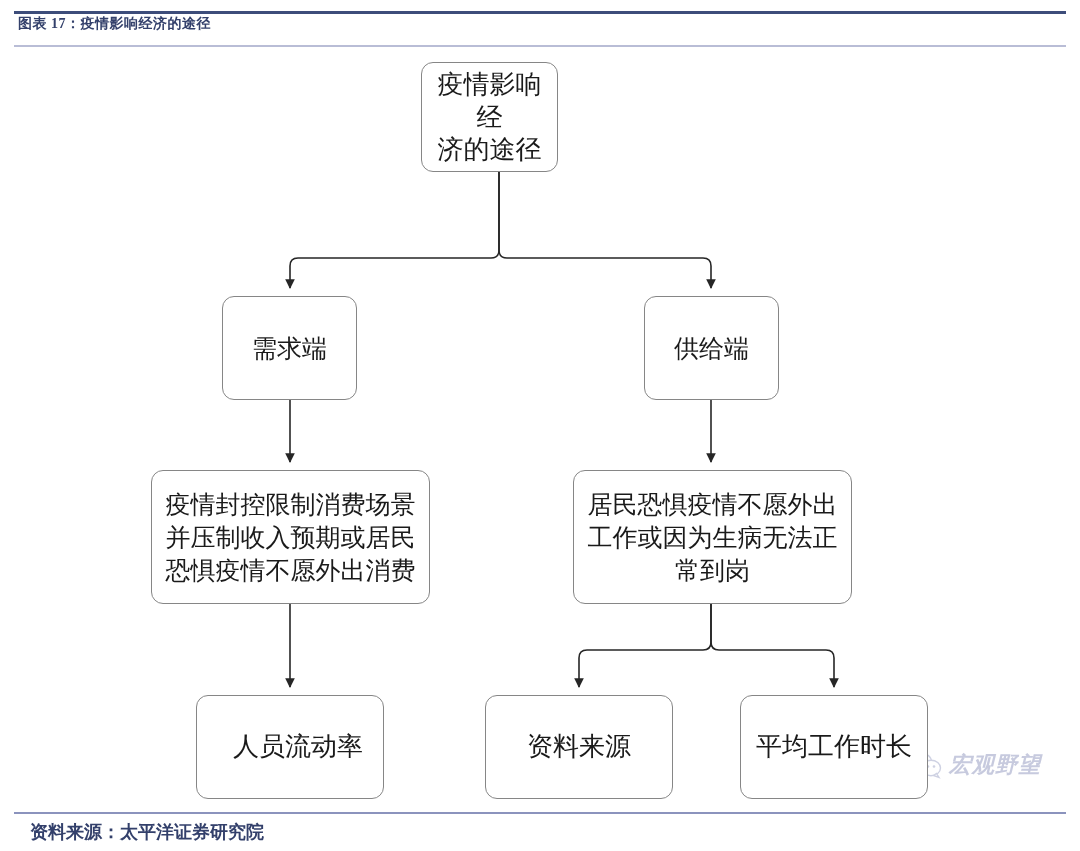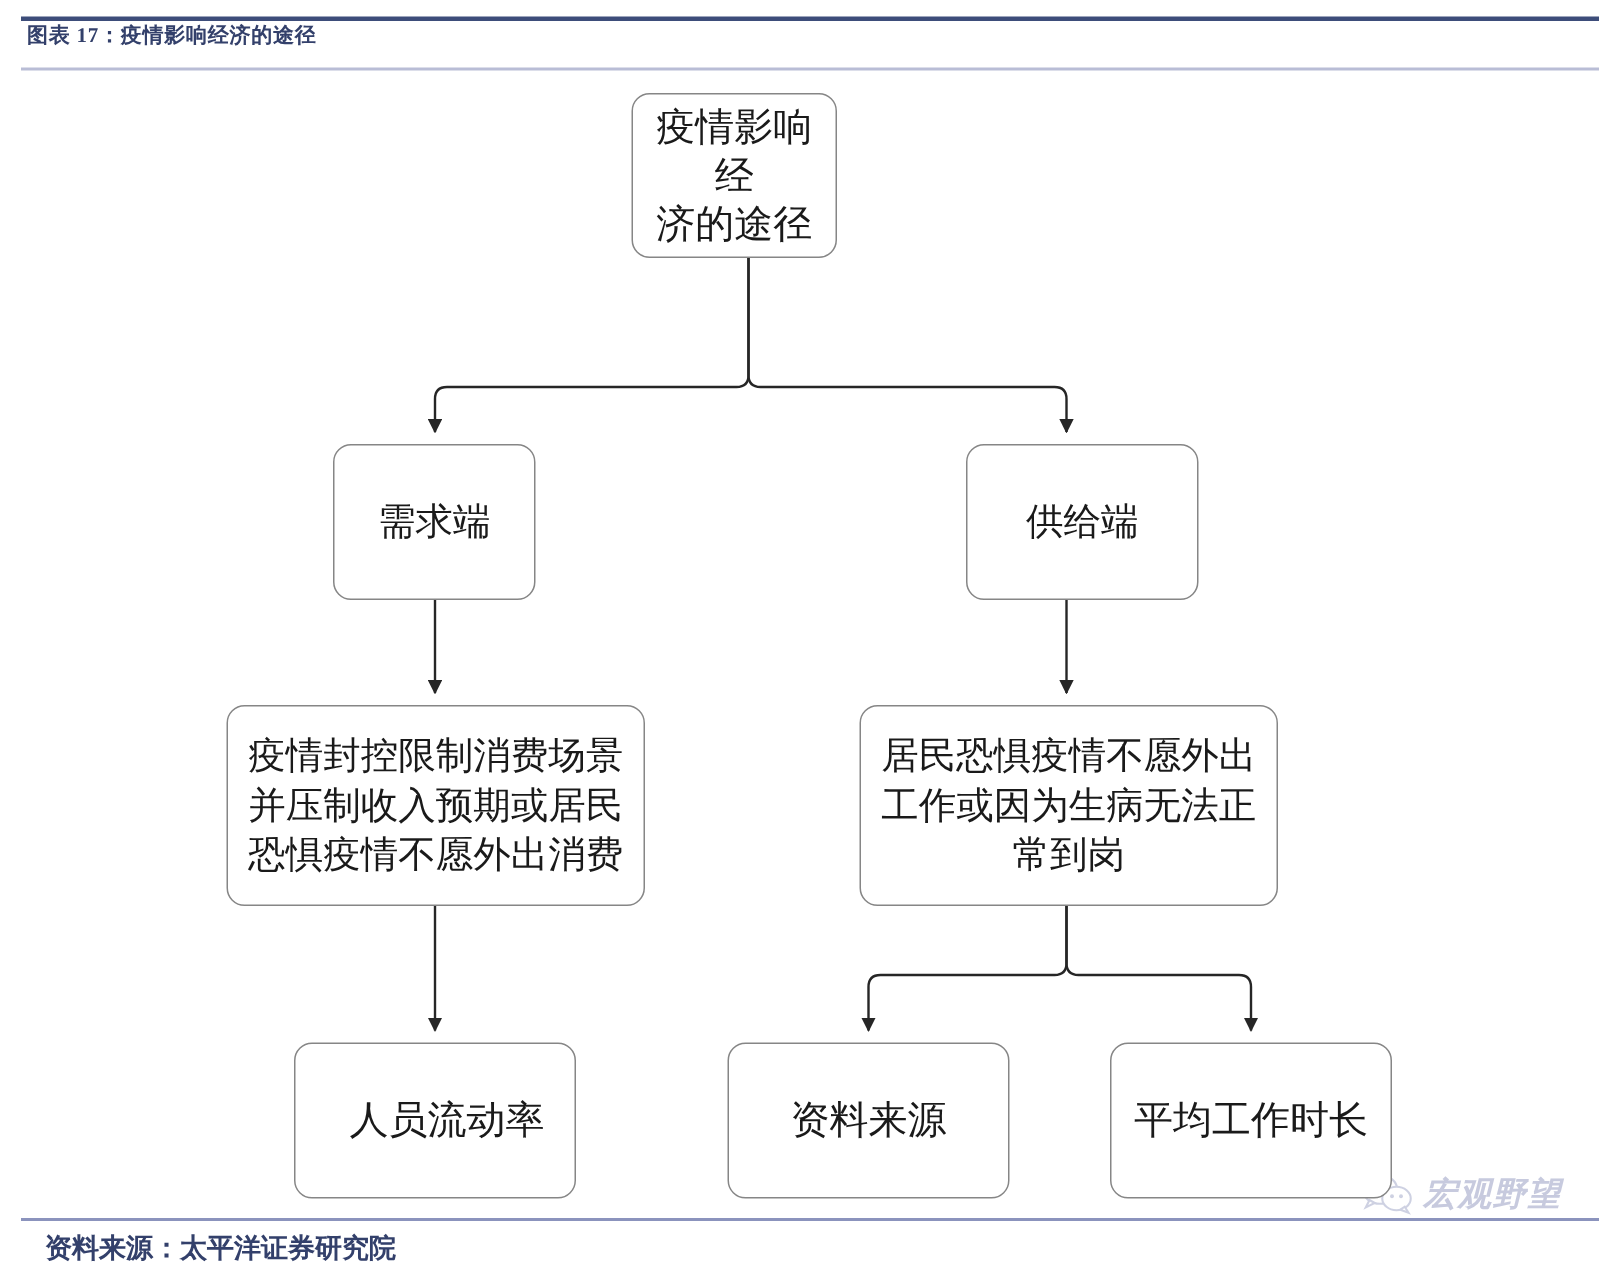--- a/index.html
+++ b/index.html
@@ -83,21 +83,21 @@
   }
   .node .node-label {
     display: block;
     padding: 0 6px;
     white-space: pre-line;
   }
   .node.root      { left: 421px; top: 62px;  width: 137px; height: 110px; }
   .node.root .node-label      { font-size: 26px; line-height: 1.25; }
 
   .node.demand    { left: 222px; top: 296px; width: 135px; height: 104px; }
-  .node.supply    { left: 644px; top: 296px; width: 155px; height: 104px; }
+  .node.supply    { left: 644px; top: 296px; width: 135px; height: 104px; }
   .node.demand .node-label,
   .node.supply .node-label    { font-size: 25px; line-height: 1.2; }
 
   .node.demand-detail { left: 151px; top: 470px; width: 279px; height: 134px; }
   .node.supply-detail { left: 573px; top: 470px; width: 279px; height: 134px; }
   .node.demand-detail .node-label,
   .node.supply-detail .node-label { font-size: 25px; line-height: 1.32; }
 
   .node.mobility  { left: 196px; top: 695px; width: 188px; height: 104px; padding-left: 16px; }
   .node.participation { left: 485px; top: 695px; width: 188px; height: 104px; }
@@ -114,21 +114,21 @@
     width: 1080px;
     height: 851px;
     z-index: 1;
     pointer-events: none;
   }
 
   
   .watermark {
     position: absolute;
     left: 908px;
-    top: 781px;
+    top: 750px;
     display: flex;
     align-items: center;
     gap: 7px;
     opacity: 0.55;
     z-index: 2;
   }
   .watermark .wm-text {
     font-family: "Liberation Serif", "DejaVu Serif", serif;
     font-size: 22px;
     font-weight: 700;

